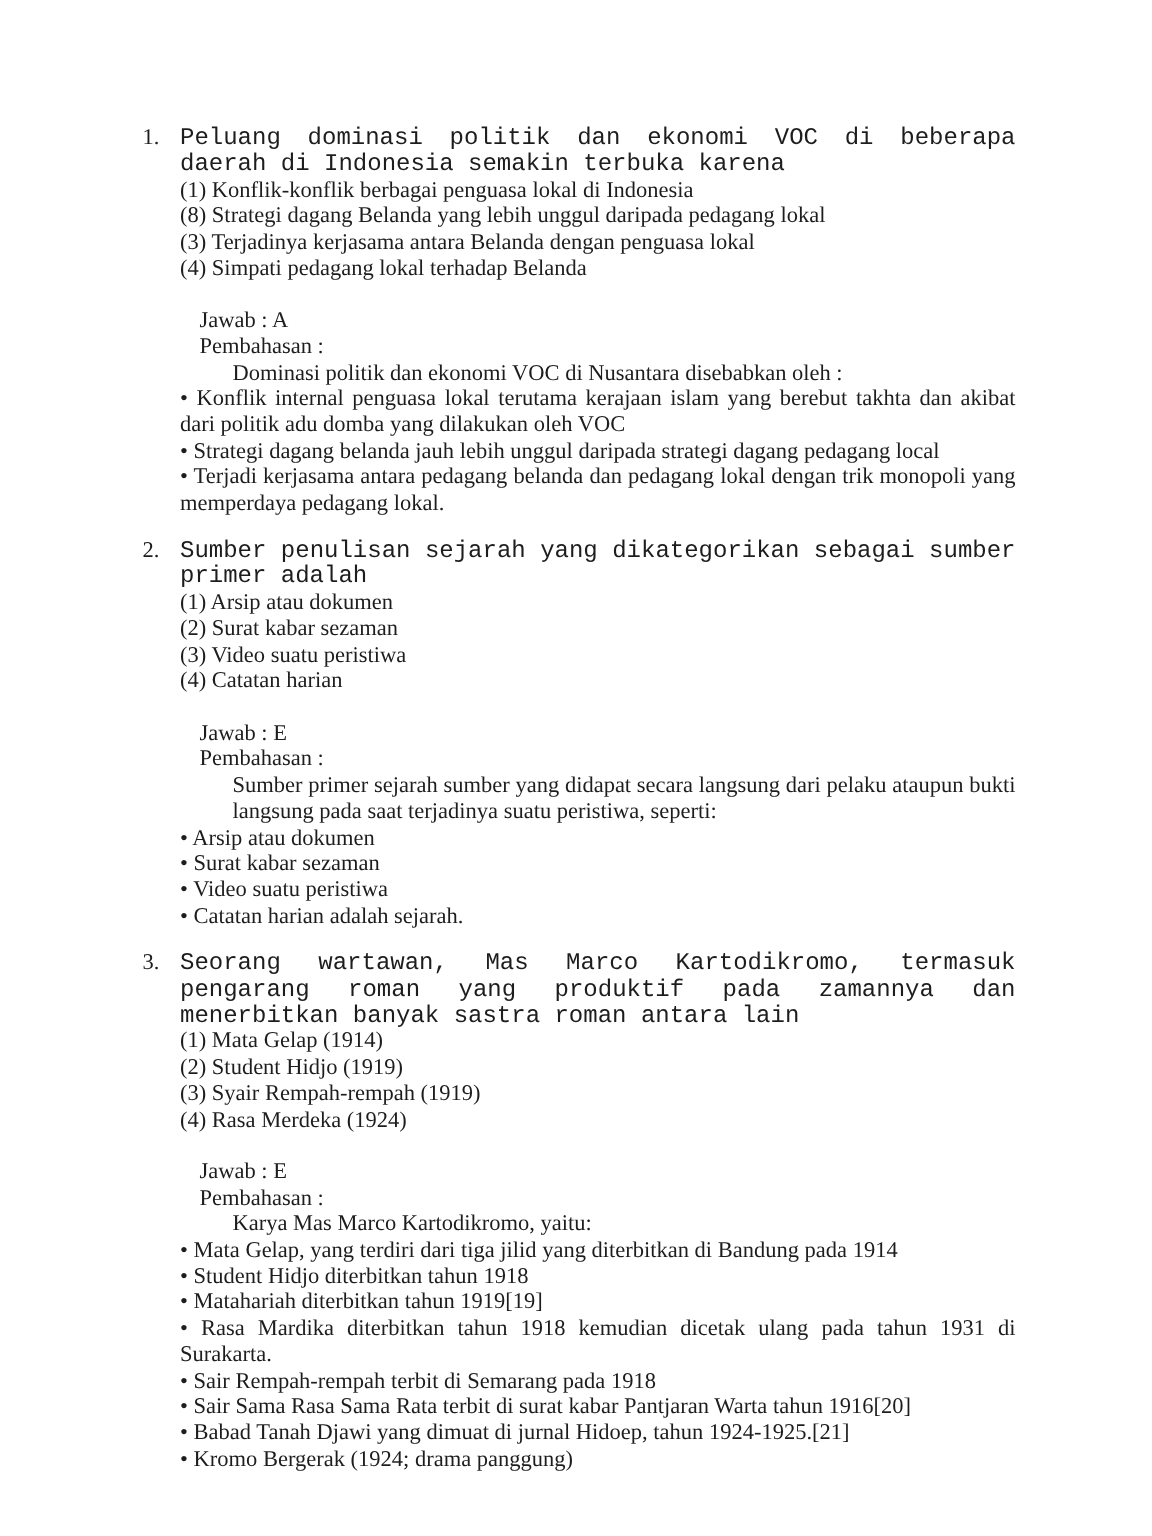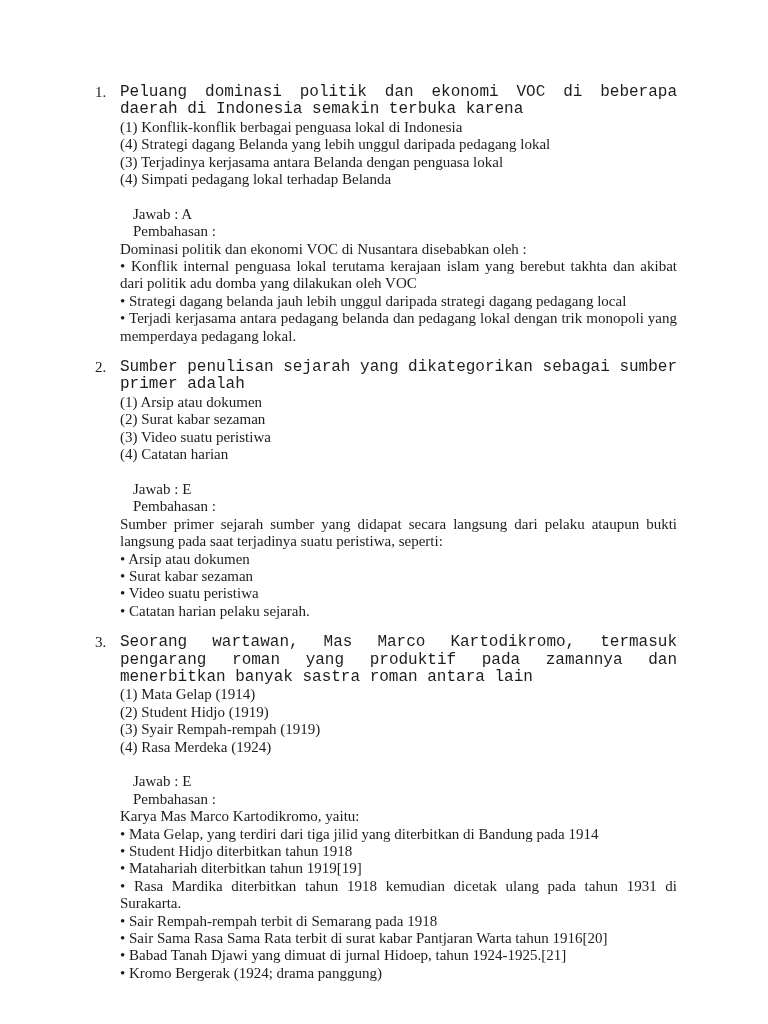--- a/index.html
+++ b/index.html
@@ -66,20 +66,21 @@
   .ansline {
     font-size: 15px;
     line-height: 17.4px;
     margin-left: 13px;
   }
   .para {
     font-size: 15px;
     line-height: 17.4px;
     text-align: justify;
     text-justify: inter-word;
+    margin-left: 35px;
   }
   .para.last-left {
     text-align: left;
   }
   .bullet {
     font-size: 15px;
     line-height: 17.4px;
     text-align: justify;
     text-justify: inter-word;
   }
@@ -97,21 +98,21 @@
 <div class="page">
   <div class="content">
 
     <div class="qblock">
       <div class="qhead">
         <div class="qnum">1.</div>
         <div class="qtext">Peluang dominasi politik dan ekonomi VOC di beberapa daerah di Indonesia semakin terbuka karena</div>
       </div>
       <div class="options">
         <div class="opt">(1) Konflik-konflik berbagai penguasa lokal di Indonesia</div>
-        <div class="opt">(4) Strategi dagang Belanda yang lebih unggul daripada pedagang lokal</div>
+        <div class="opt">(8) Strategi dagang Belanda yang lebih unggul daripada pedagang lokal</div>
         <div class="opt">(3) Terjadinya kerjasama antara Belanda dengan penguasa lokal</div>
         <div class="opt">(4) Simpati pedagang lokal terhadap Belanda</div>
       </div>
       <div class="spacer"></div>
       <div class="answers">
         <div class="ansline">Jawab : A</div>
         <div class="ansline">Pembahasan :</div>
         <div class="para last-left">Dominasi politik dan ekonomi VOC di Nusantara disebabkan oleh :</div>
         <div class="bullet"><span class="dot">•</span> <span>Konflik internal penguasa lokal terutama kerajaan islam yang berebut takhta dan akibat dari politik adu domba yang dilakukan oleh VOC</span></div>
         <div class="bullet nowrap"><span class="dot">•</span> <span>Strategi dagang belanda jauh lebih unggul daripada strategi dagang pedagang local</span></div>
@@ -131,21 +132,21 @@
         <div class="opt">(4) Catatan harian</div>
       </div>
       <div class="spacer"></div>
       <div class="answers">
         <div class="ansline">Jawab : E</div>
         <div class="ansline">Pembahasan :</div>
         <div class="para">Sumber primer sejarah sumber yang didapat secara langsung dari pelaku ataupun bukti langsung pada saat terjadinya suatu peristiwa, seperti:</div>
         <div class="bullet nowrap"><span class="dot">•</span> <span>Arsip atau dokumen</span></div>
         <div class="bullet nowrap"><span class="dot">•</span> <span>Surat kabar sezaman</span></div>
         <div class="bullet nowrap"><span class="dot">•</span> <span>Video suatu peristiwa</span></div>
-        <div class="bullet nowrap"><span class="dot">•</span> <span>Catatan harian pelaku sejarah.</span></div>
+        <div class="bullet nowrap"><span class="dot">•</span> <span>Catatan harian adalah sejarah.</span></div>
       </div>
     </div>
 
     <div class="qblock">
       <div class="qhead">
         <div class="qnum">3.</div>
         <div class="qtext">Seorang wartawan, Mas Marco Kartodikromo, termasuk pengarang roman yang produktif pada zamannya dan menerbitkan banyak sastra roman antara lain</div>
       </div>
       <div class="options">
         <div class="opt">(1) Mata Gelap (1914)</div>

